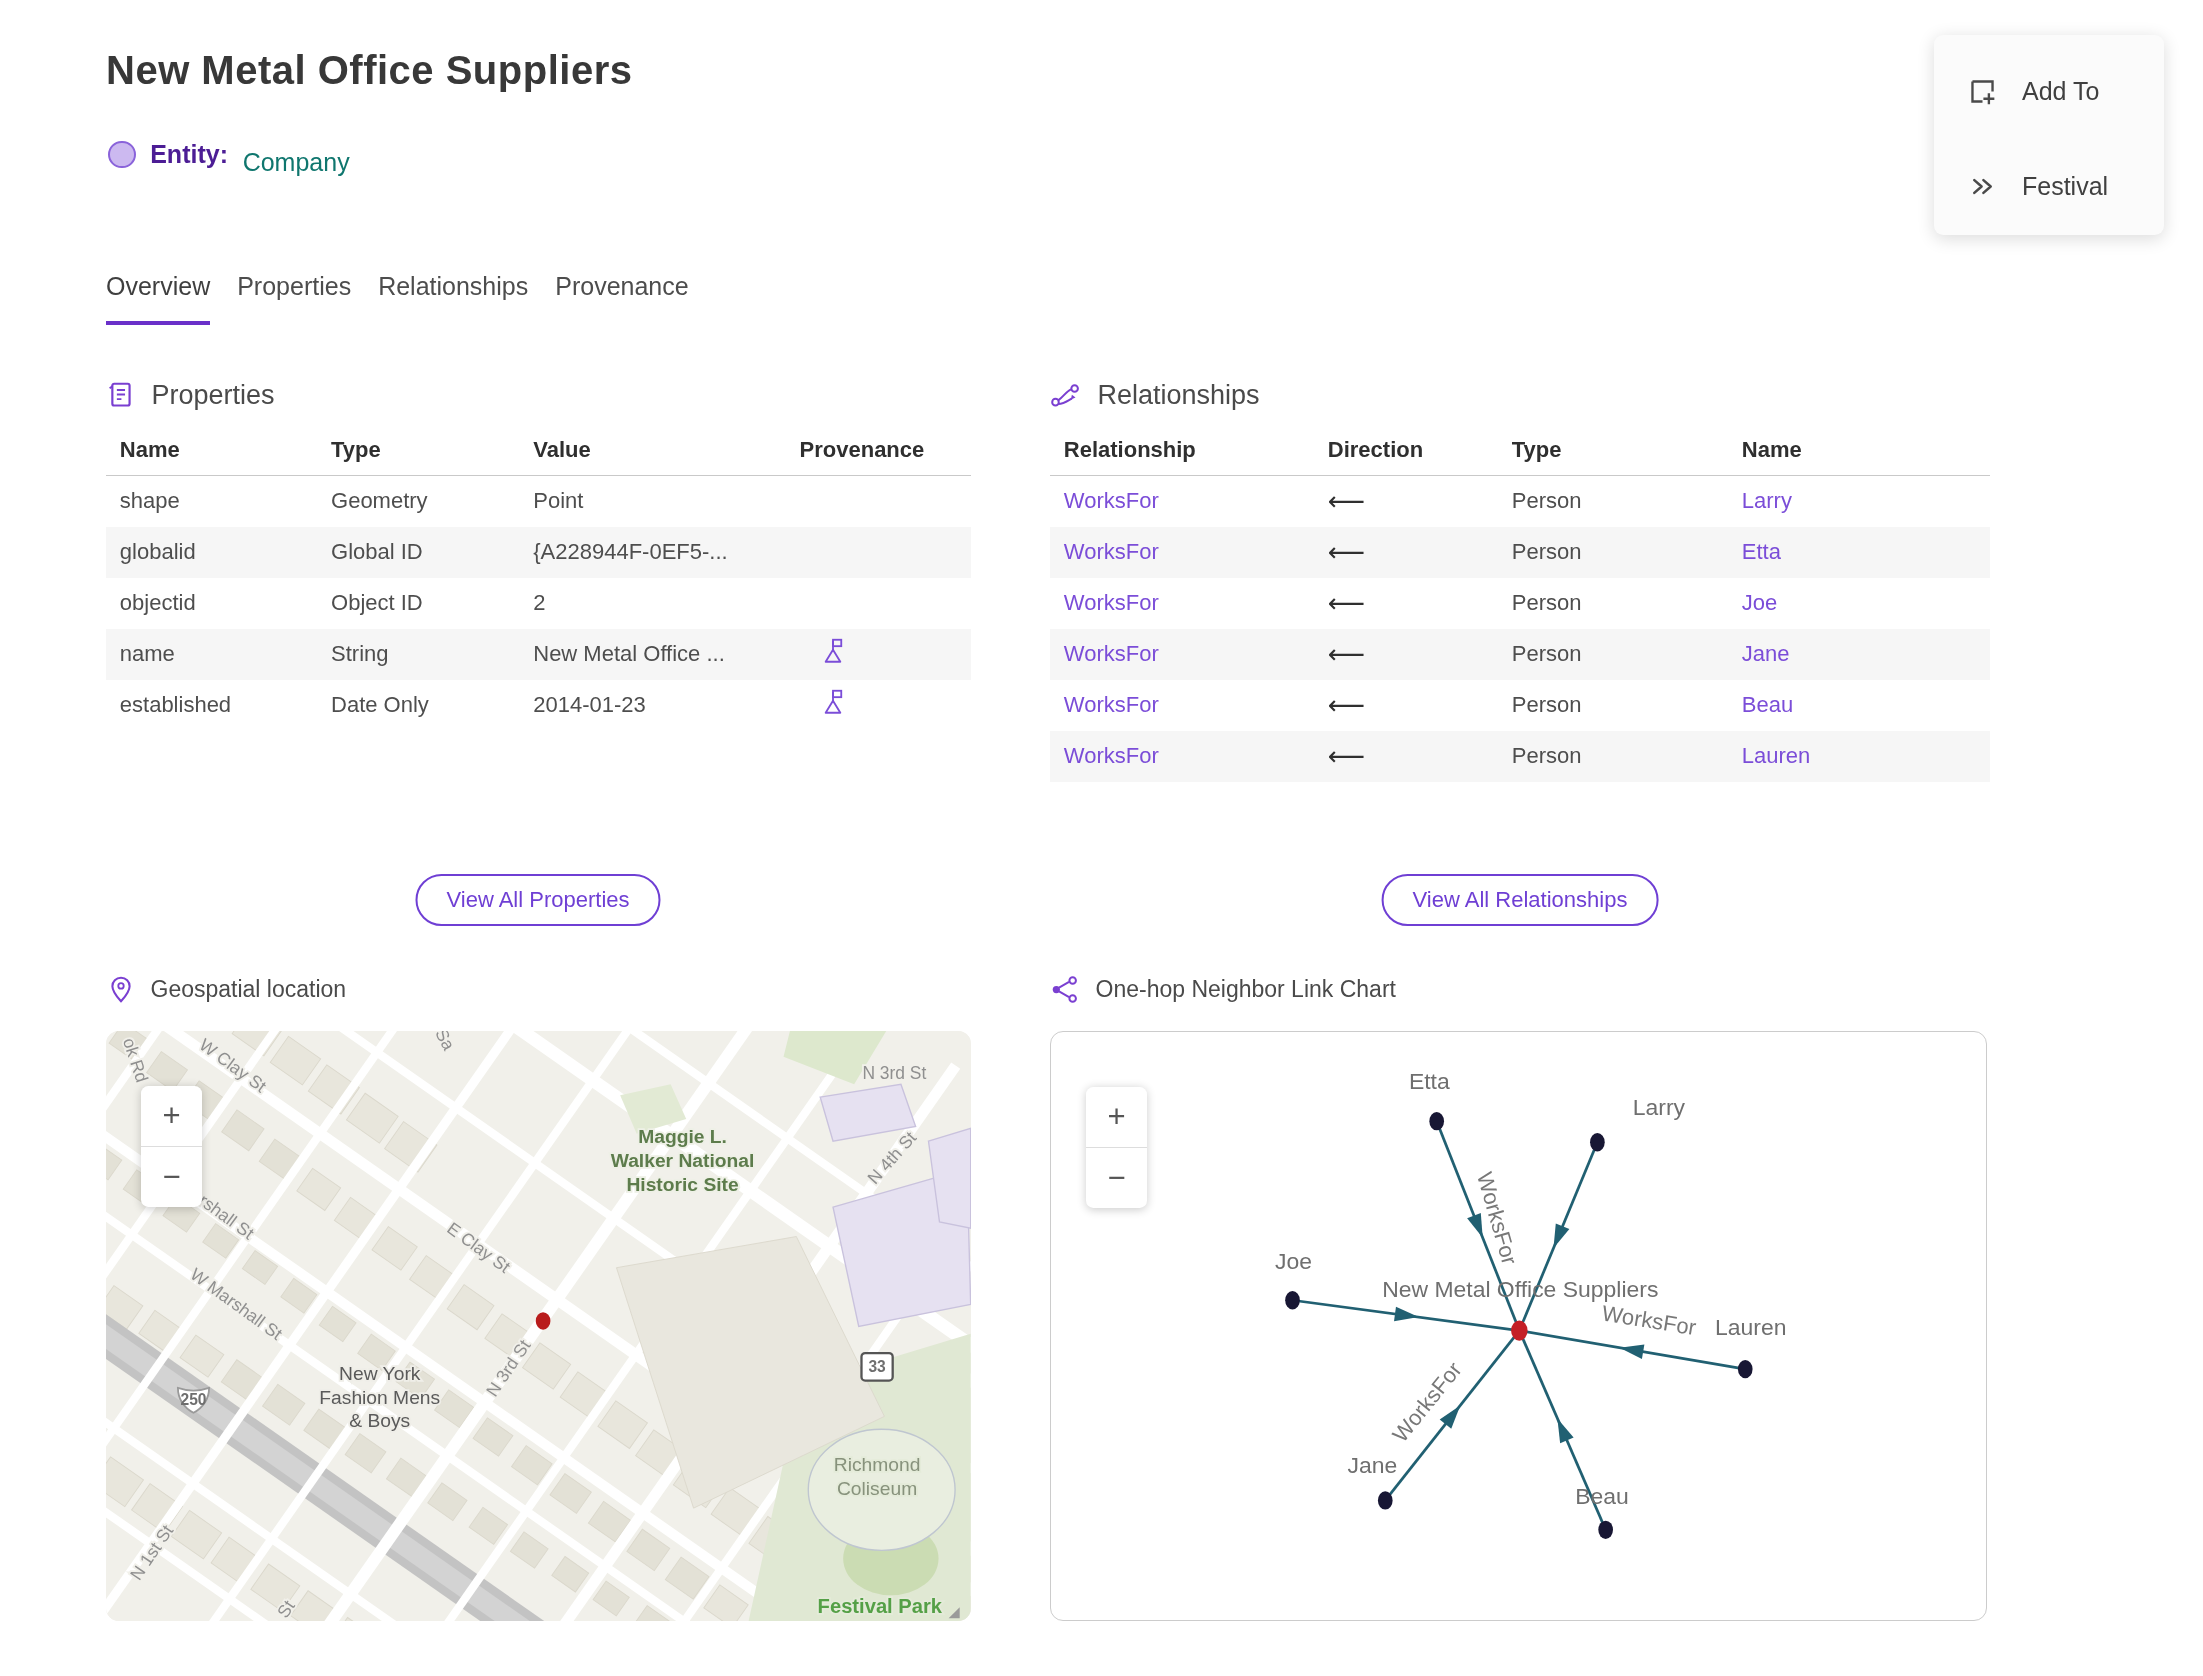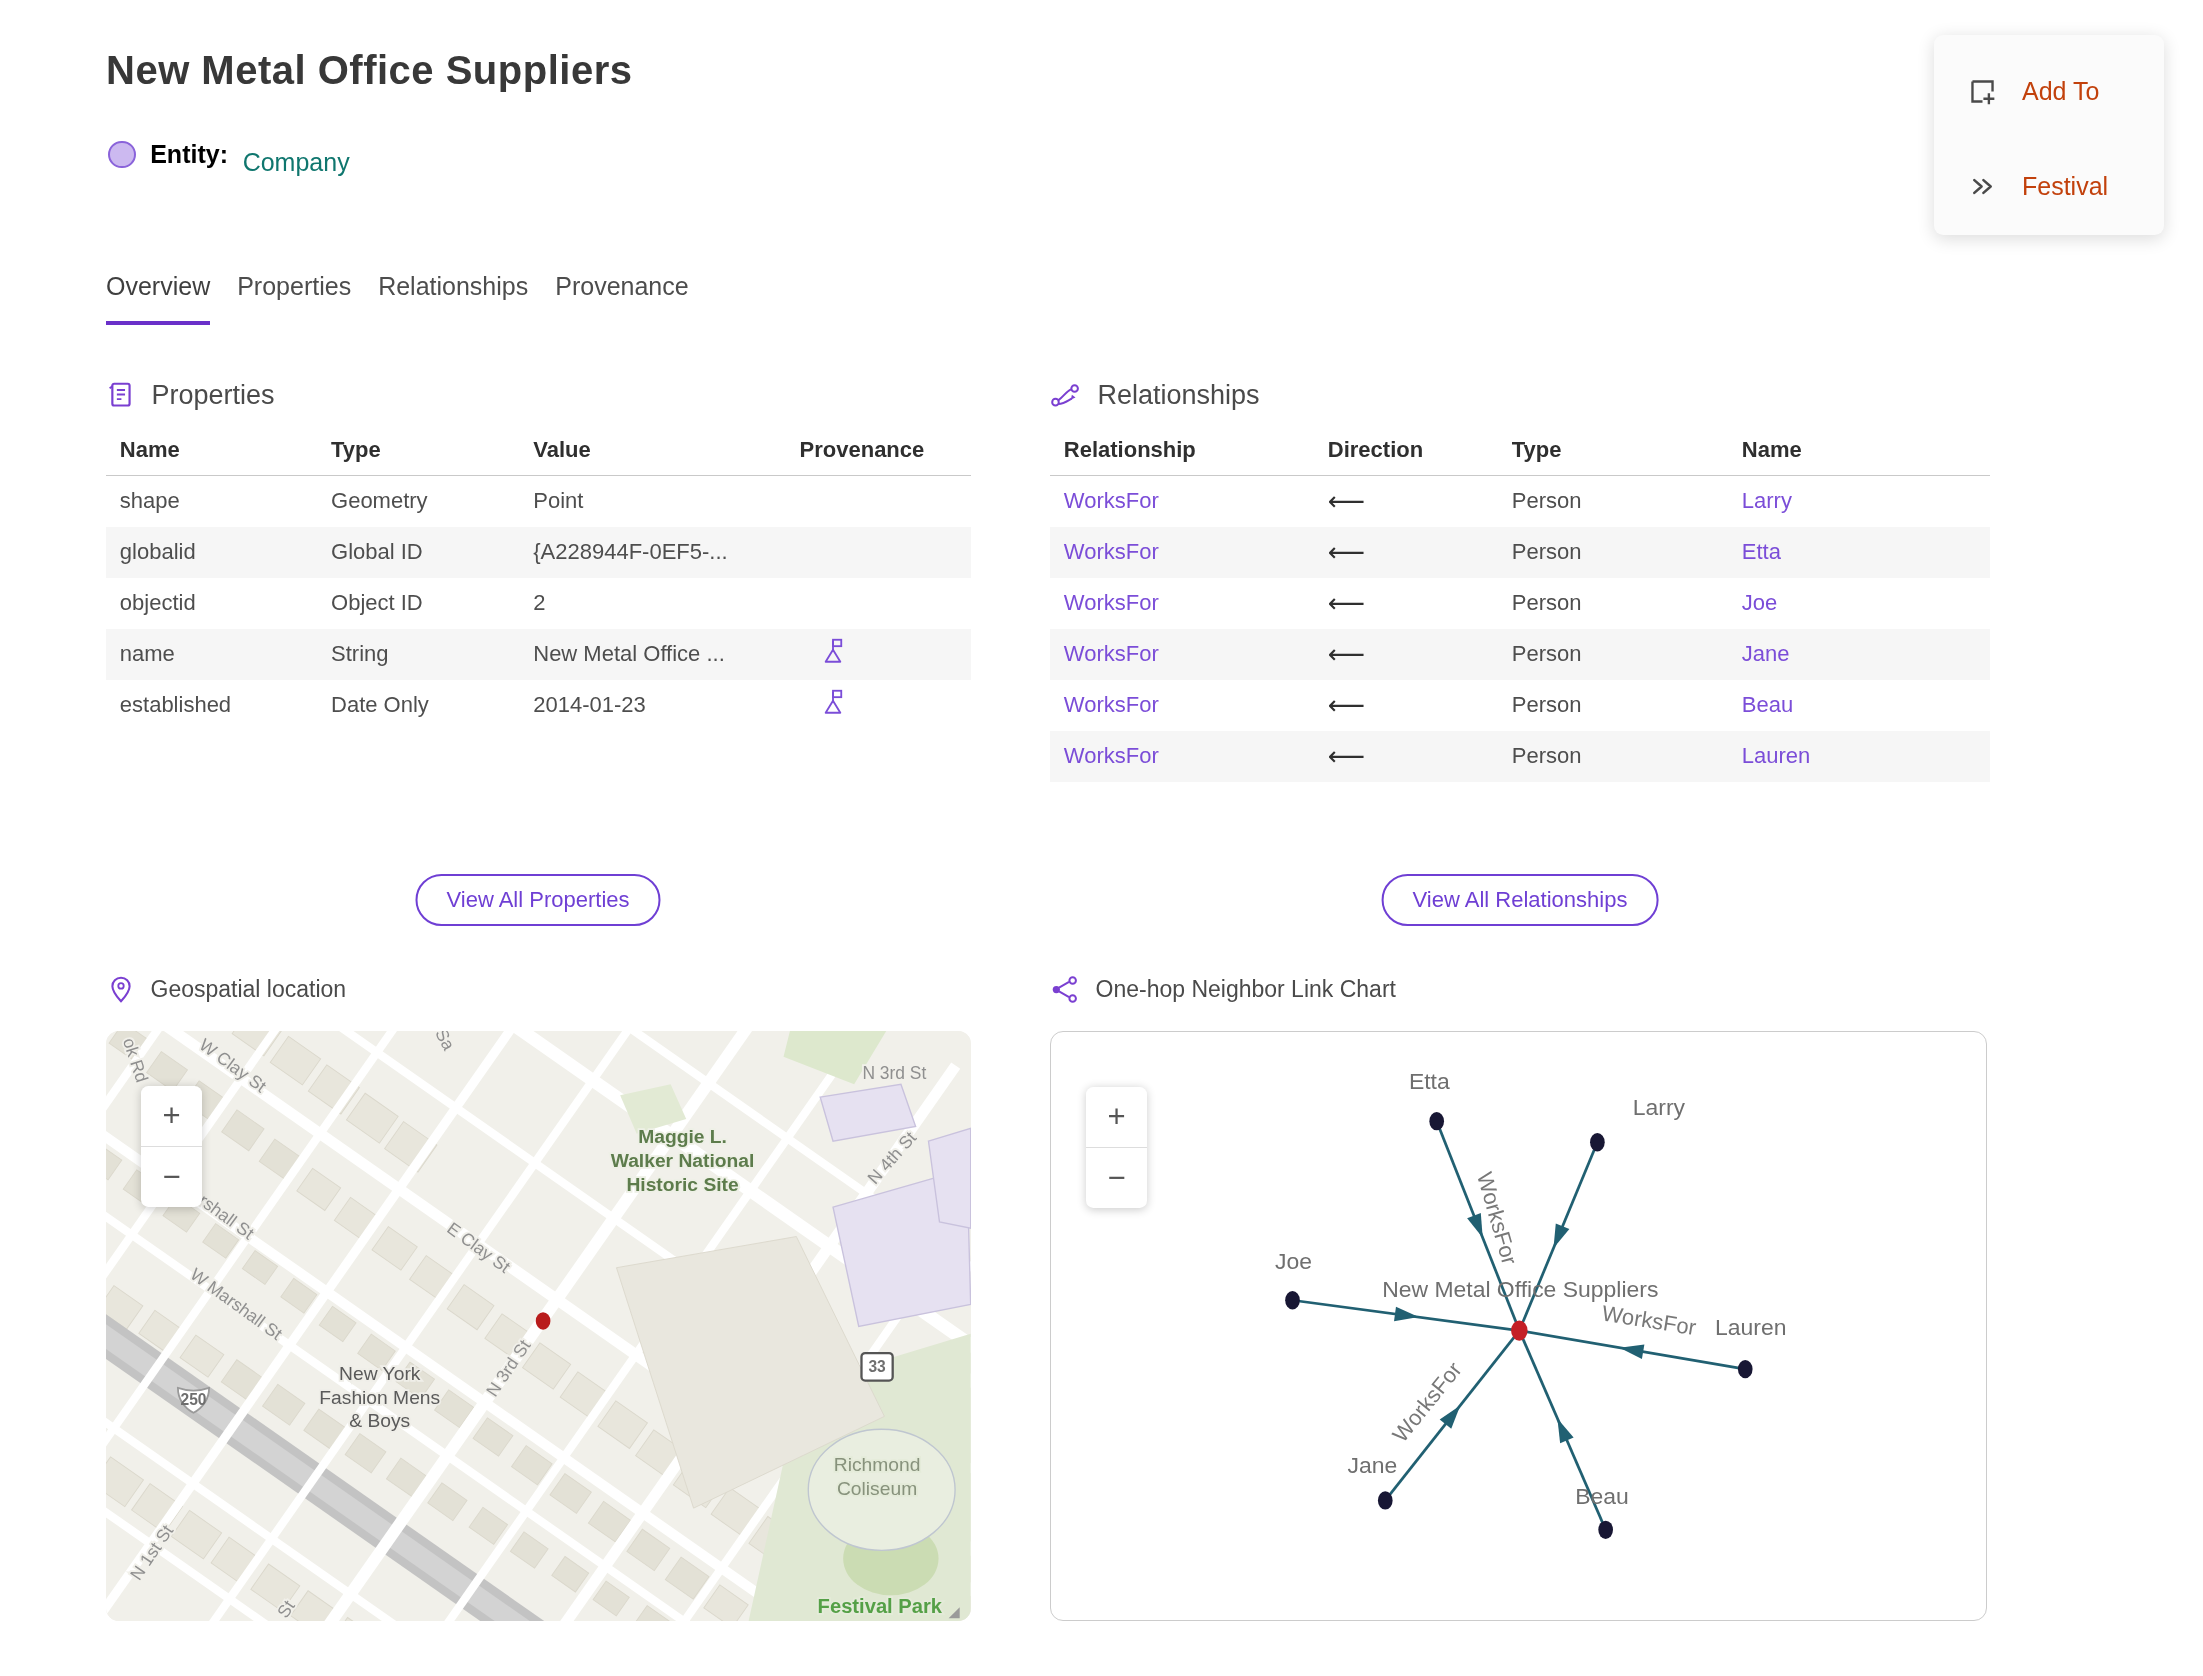--- a/index.html
+++ b/index.html
@@ -5,28 +5,28 @@
   * { margin:0; padding:0; box-sizing:border-box; }
   html,body { width:2204px; height:1677px; background:#ffffff;
     font-family:"Liberation Sans", sans-serif; color:#4e4e4e; overflow:hidden; position:relative; }
 
   .abs { position:absolute; }
 
   
   #page-title { left:106px; top:48px; font-size:40px; font-weight:700; color:#383838; letter-spacing:0.5px; }
   #entity-row { left:108px; top:132px; display:flex; align-items:center; gap:14.7px; font-size:25px; }
   #entity-dot { width:27.5px; height:27.5px; border-radius:50%; background:#ccb9f0; border:2.8px solid #8a63da; }
-  #entity-label { font-weight:700; color:#000000; }
+  #entity-label { font-weight:700; color:#4c1d95; }
   #entity-type { color:#0f766e;margin-top:16px; }
 
   
   #actions-card { right:40px; top:35px; width:230px; height:200px; background:#fbfbfb;
     border-radius:9.2px; box-shadow:0 3.7px 16.5px rgba(0,0,0,.14); padding:31px 0 0 33px; }
   .action-item { display:flex; align-items:center; gap:24px; height:51px; cursor:pointer;
-    font-size:25px; color:#c2410c; margin-bottom:44px; }
+    font-size:25px; color:#404040; margin-bottom:44px; }
   .action-item svg { flex:0 0 auto; }
 
   
   #tabs { left:106px; top:272px; display:flex; gap:27px; font-size:25px; color:#4d4d4d; }
   .tab { padding-bottom:20px; cursor:pointer; }
   .tab.active { border-bottom:4.6px solid #6a30c9; color:#3f3f3f; }
 
   
   .section-header { display:flex; align-items:center; gap:16.5px; font-size:27px; color:#4a4a4a; }
   .section-header svg { flex:0 0 auto; }

